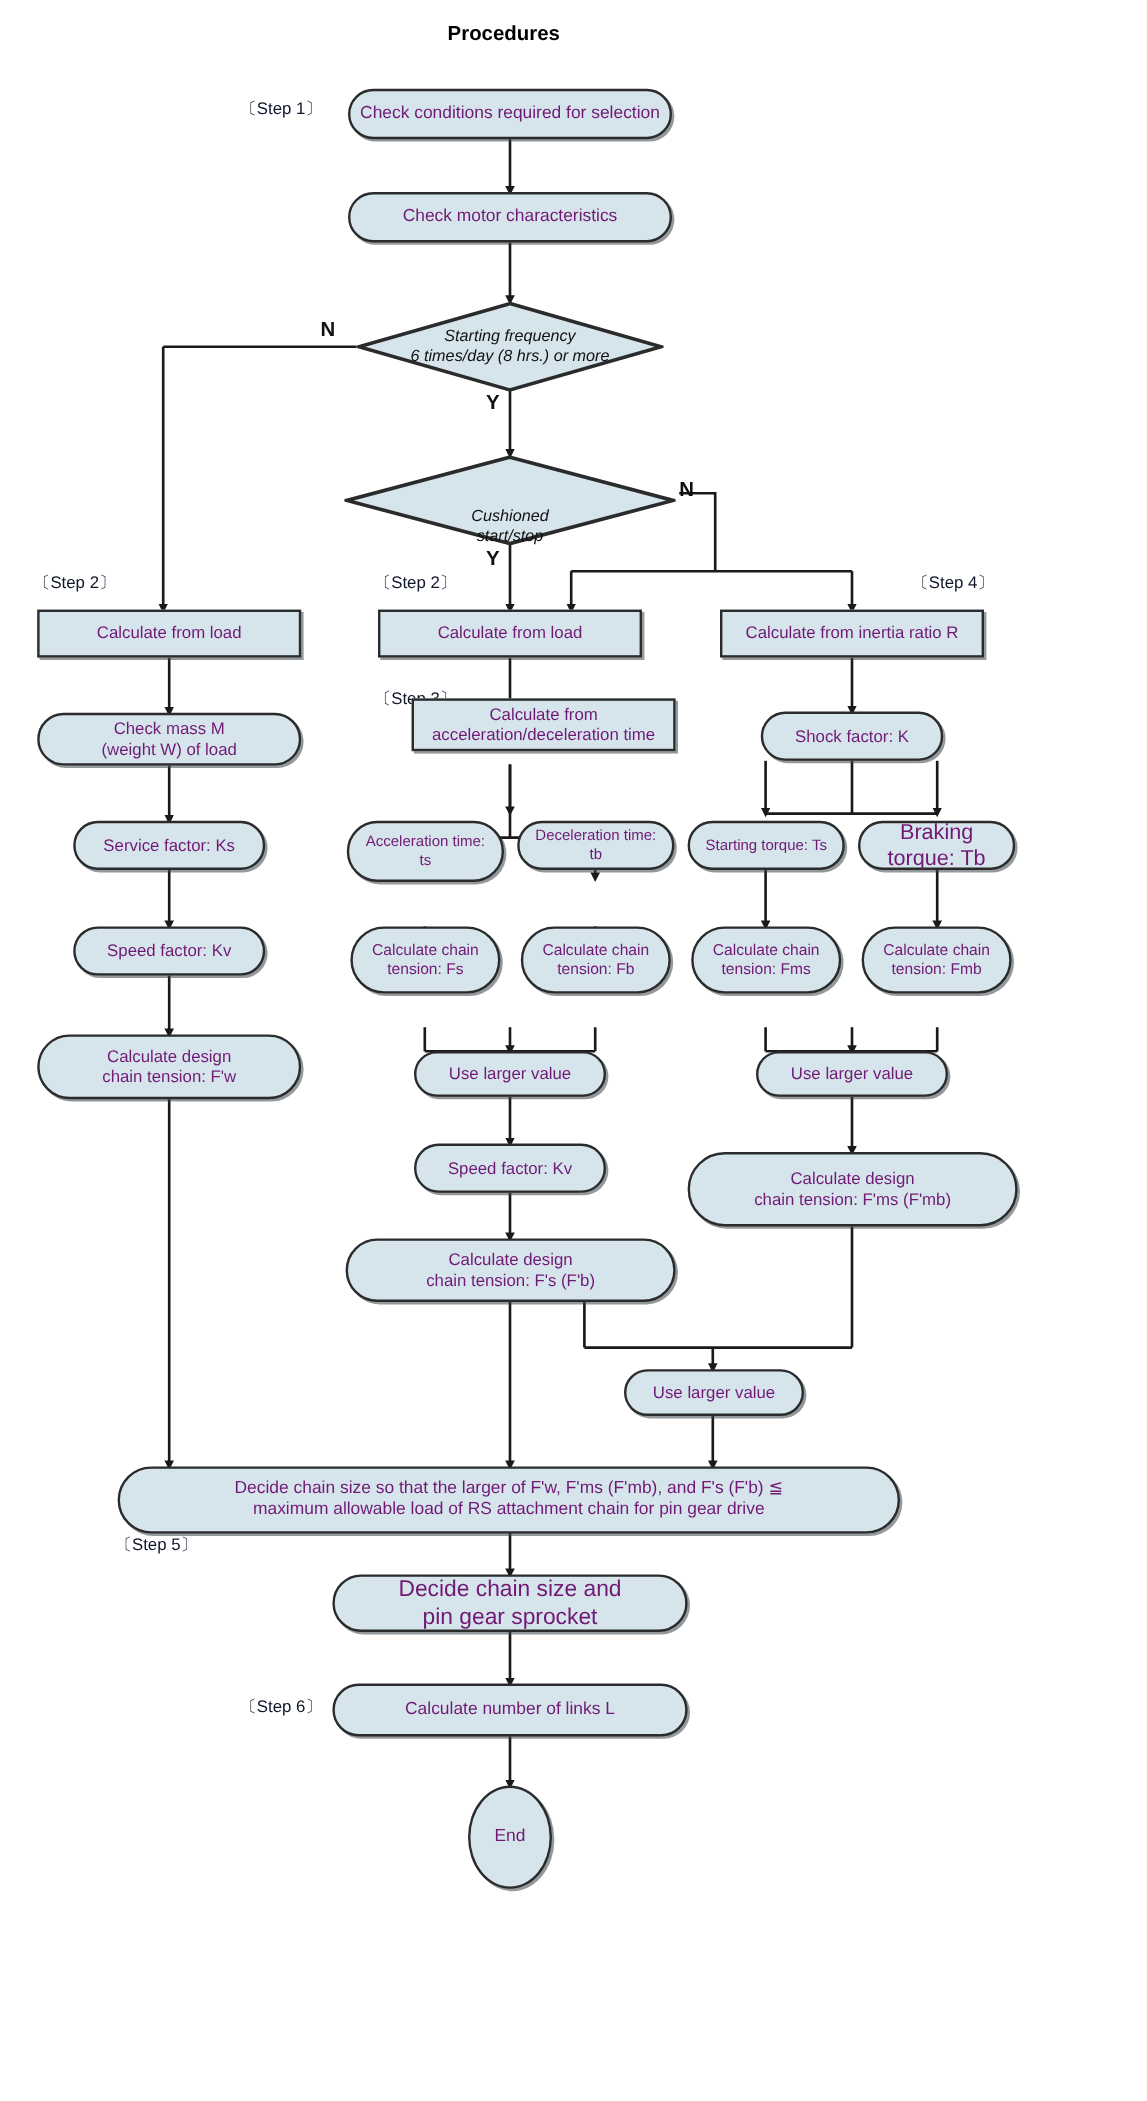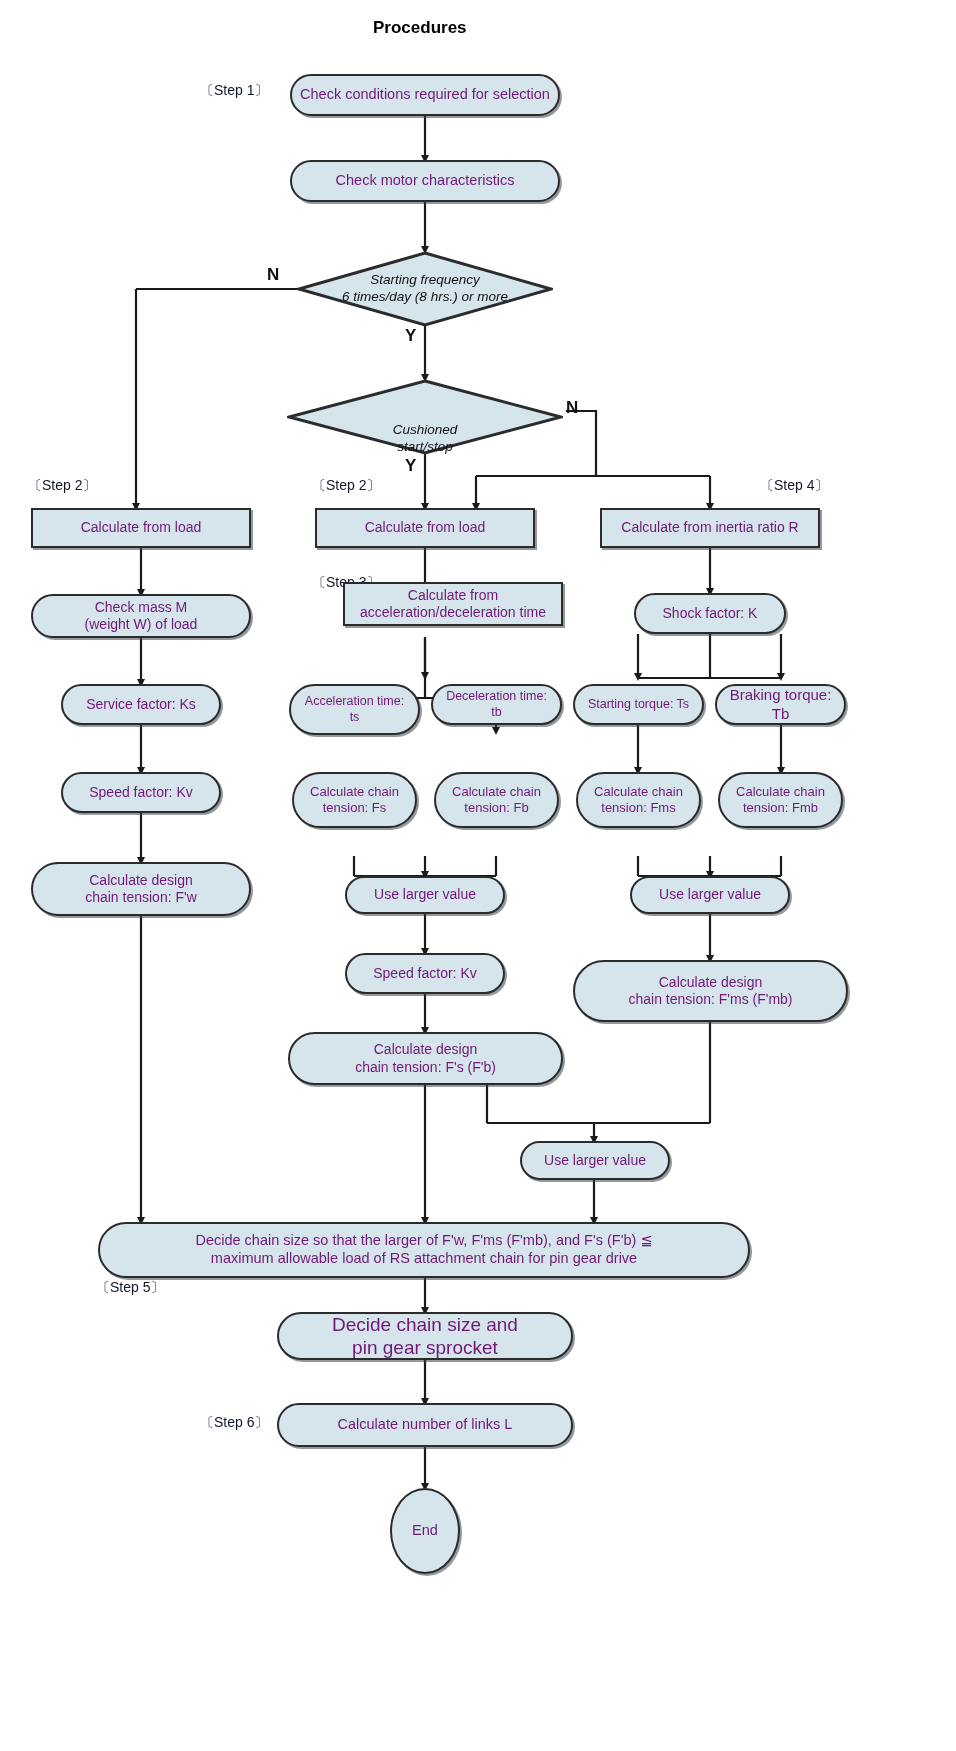--- a/index.html
+++ b/index.html
@@ -208,21 +208,21 @@
     </div>
 
   <div class="node round" style="left:634px;top:593px;width:152px;height:41px;font-size:14px;">
     <span class="txt">Shock factor: K</span>
     </div>
 
   <div class="node round" style="left:573px;top:684px;width:131px;height:41px;font-size:12.5px;">
     <span class="txt">Starting torque: Ts</span>
     </div>
 
-  <div class="node round" style="left:715px;top:684px;width:131px;height:41px;font-size:15px;">
+  <div class="node round" style="left:715px;top:684px;width:131px;height:41px;font-size:18px;">
     <span class="txt">Braking torque: Tb</span>
     </div>
 
   <div class="node round" style="left:576px;top:772px;width:125px;height:56px;font-size:13px;">
     <span class="txt" style="white-space:pre-line;">Calculate chain
 tension: Fms</span>
     </div>
 
   <div class="node round" style="left:718px;top:772px;width:125px;height:56px;font-size:13px;">
     <span class="txt" style="white-space:pre-line;">Calculate chain

